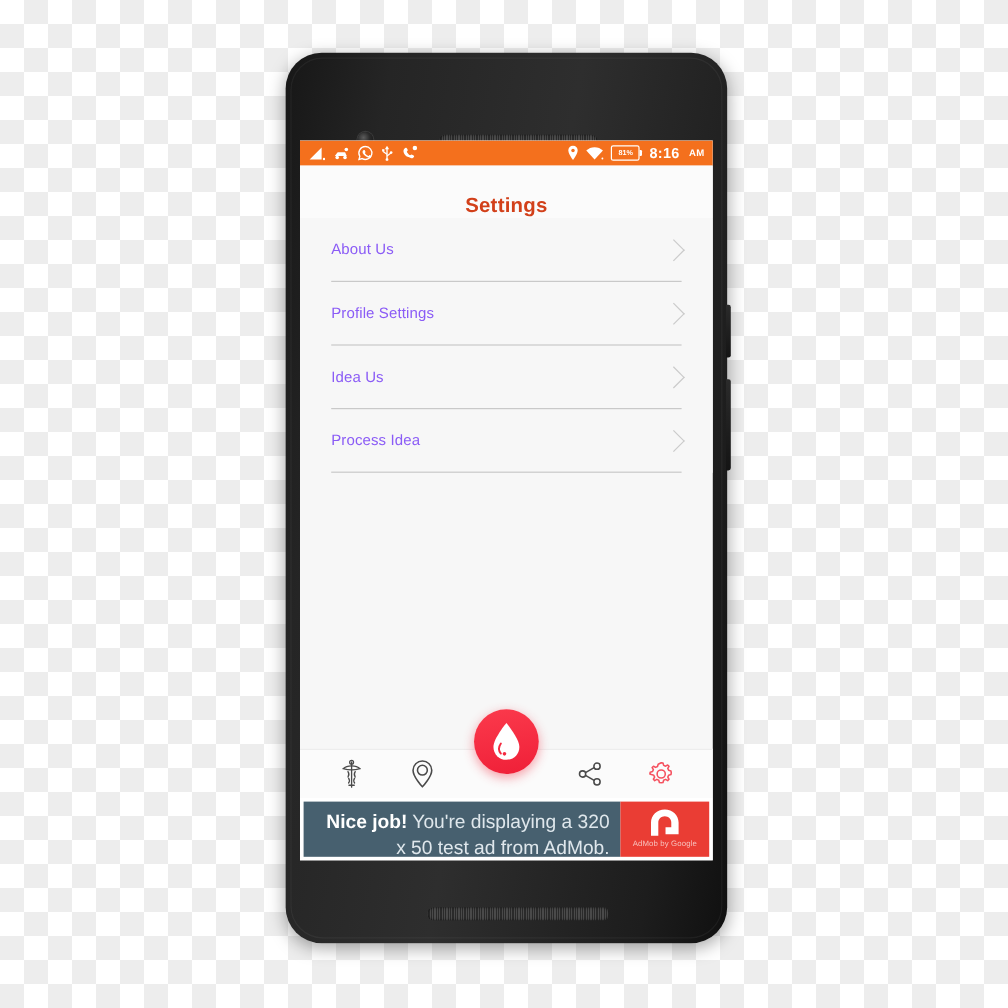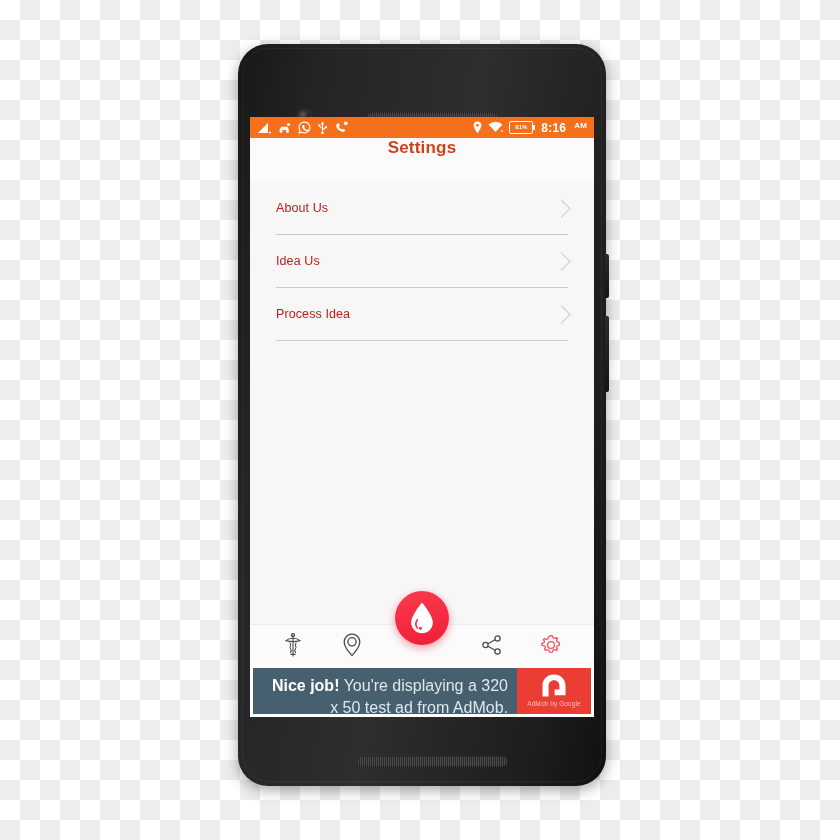--- a/index.html
+++ b/index.html
@@ -56,46 +56,46 @@
     position:absolute;left:12px;top:73px;width:344px;height:600px;
     background:#f7f7f7;overflow:hidden;
   }
 
   
   .statusbar{
     height:21px;background:#f4701d;display:flex;align-items:center;
     padding:0 7px;color:#fff;
   }
   .sb-left{display:flex;align-items:center;gap:6px;flex:1;}
-  .sb-right{display:flex;gap:6px;}
+  .sb-right{display:flex;align-items:center;gap:6px;}
   .sb-ico{display:block;}
   .sb-time{font-size:12px;font-weight:bold;letter-spacing:.2px;margin-left:2px;}
   .sb-ampm{font-size:8px;font-weight:bold;margin-left:2px;letter-spacing:.2px;}
   .batt{
     border:1.3px solid #fff;border-radius:2px;width:22px;height:11px;
     display:flex;align-items:center;justify-content:center;position:relative;
   }
   .batt:after{content:"";position:absolute;right:-3px;top:3px;width:2px;height:5px;background:#fff;border-radius:0 1px 1px 0;}
   .batt span{font-size:6px;font-weight:bold;line-height:1;color:#fff;}
 
   
   .appbar{
-    height:44px;background:#fbfbfb;display:flex;align-items:flex-start;justify-content:center;
+    height:44px;background:#fbfbfb;display:flex;align-items:flex-end;justify-content:center;
   }
   .appbar-title{
     color:#d2401a;font-size:17px;font-weight:bold;letter-spacing:.2px;
   }
 
   
   .list{padding:0 26px;background:#f7f7f7;}
   .row{
     height:52px;display:flex;align-items:center;justify-content:space-between;
     border-bottom:1px solid #c9c9c9;
   }
-  .row-label{color:#b91c1c;font-size:12.5px;letter-spacing:.1px;}
+  .row-label{color:#8b5cf6;font-size:12.5px;letter-spacing:.1px;}
   .chev{width:12px;height:12px;border-right:1.6px solid #cbcbcb;border-top:1.6px solid #cbcbcb;transform:rotate(45deg);}
 
   
   .bottomnav{
     position:absolute;left:0;right:0;bottom:52px;height:40px;background:#fbfbfb;
     display:flex;align-items:center;justify-content:space-around;padding:0 14px;
     border-top:1px solid #ededed;
   }
   .nav-item{width:34px;height:34px;display:flex;align-items:center;justify-content:center;}
   .nav-spacer{width:56px;}
@@ -185,20 +185,24 @@
         </div>
       </div>
 
       <div class="appbar">
         <div class="appbar-title">Settings</div>
       </div>
 
       <div class="list">
         <div class="row">
           <span class="row-label">About Us</span>
+          <span class="chev"></span>
+        </div>
+        <div class="row">
+          <span class="row-label">Profile Settings</span>
           <span class="chev"></span>
         </div>
         <div class="row">
           <span class="row-label">Idea Us</span>
           <span class="chev"></span>
         </div>
         <div class="row">
           <span class="row-label">Process Idea</span>
           <span class="chev"></span>
         </div>

